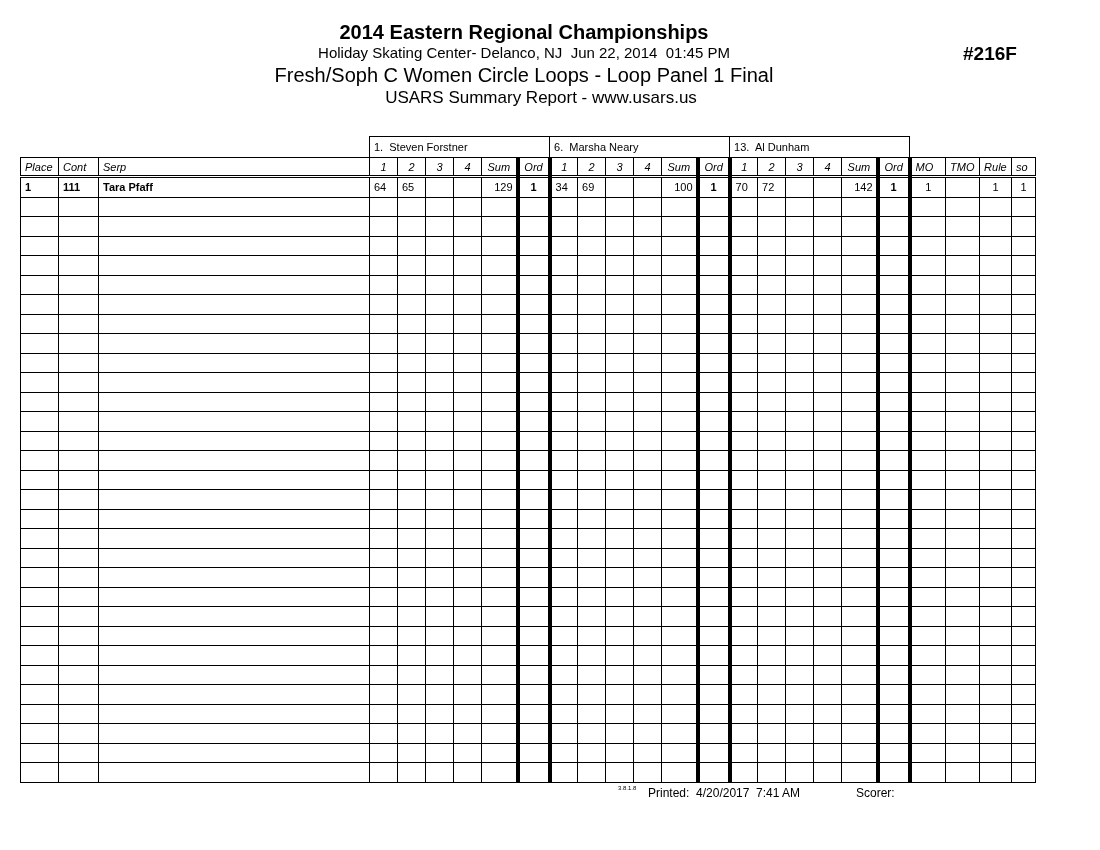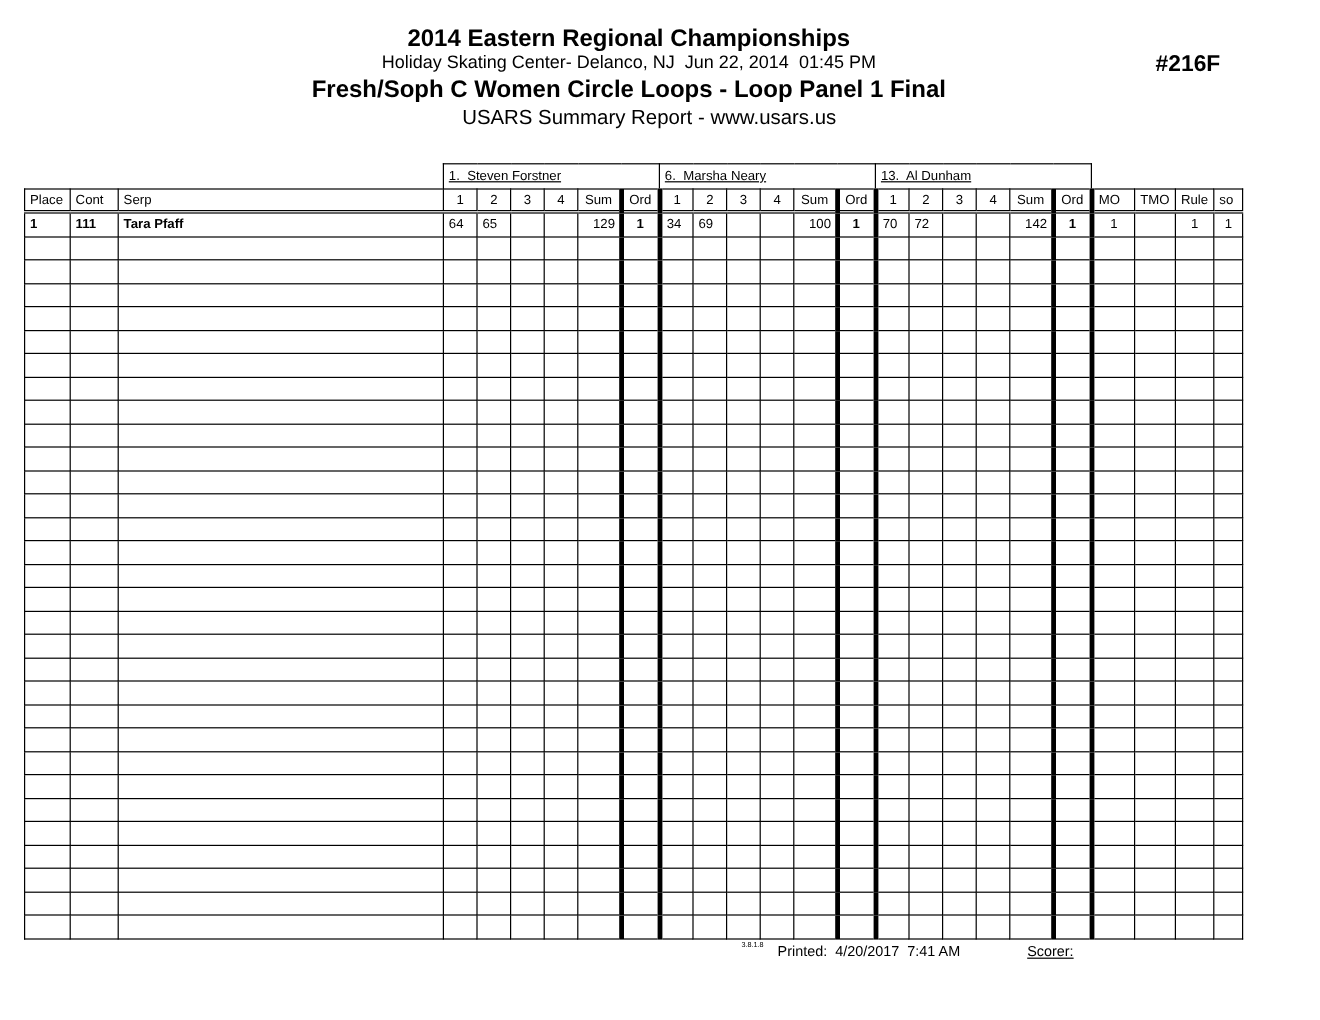--- a/index.html
+++ b/index.html
@@ -4,43 +4,43 @@
 <style>
   html,body{margin:0;padding:0;background:#fff;}
   body{width:1100px;height:850px;font-family:"Liberation Sans",sans-serif;color:#000;}
   .page{position:relative;width:1100px;height:850px;overflow:hidden;background:#fff;}
 
   
   .req-block{position:absolute;left:22px;top:25px;font-size:12px;line-height:15px;white-space:pre;}
   .center-head{position:absolute;left:0;top:21px;width:1048px;text-align:center;}
   .title{font-size:20px;font-weight:bold;line-height:22px;white-space:pre;}
   .venue{font-size:15px;line-height:20px;white-space:pre;}
-  .event{font-size:20px;font-weight:bold;line-height:24px;white-space:pre;}
+  .event{font-size:20px;font-weight:normal;line-height:24px;white-space:pre;}
   .report{font-size:17px;line-height:22px;white-space:pre;padding-left:34px;}
   .evnum{position:absolute;left:963px;top:23px;font-size:19px;font-weight:bold;margin-top:20px;}
 
   
   table{border-collapse:collapse;table-layout:fixed;position:absolute;left:20px;top:136px;width:1015px;}
   td{border:1px solid #000;font-size:11px;height:18.5px;padding:0 2px;overflow:hidden;
      white-space:nowrap;vertical-align:middle;line-height:normal;}
   tr.judge-row td{height:20px;}
-  tr.head-row td{height:17px;border-bottom:3px double #000;}
+  tr.head-row td{height:17px;border-bottom:3px double #000;font-style:italic;}
   .nob{border:none;background:#fff;}
-  .jname{white-space:pre;padding-left:4px;text-decoration:underline;}
+  .jname{white-space:pre;padding-left:4px;}
   .ord{border-left:4px solid #000;border-right:4px solid #000;text-align:center;}
   .ac{text-align:center;}
   .ar{text-align:right;padding-right:3px;}
   .al{text-align:left;padding-left:4px;}
   .b{font-weight:bold;}
 
   
   .footer{position:absolute;left:0;top:784px;width:1100px;height:20px;}
   .version{position:absolute;left:618px;top:1px;font-size:6px;}
   .printed{position:absolute;left:648px;top:2px;font-size:12px;white-space:pre;}
-  .scorer{position:absolute;left:856px;top:2px;font-size:12px;white-space:pre;text-decoration:underline;}
+  .scorer{position:absolute;left:856px;top:2px;font-size:12px;white-space:pre;}
 </style>
 </head>
 <body>
 
 <div class="page">
 
 
   <div class="center-head">
     <div class="title">2014 Eastern Regional Championships</div>
     <div class="venue">Holiday Skating Center- Delanco, NJ  Jun 22, 2014  01:45 PM</div>

